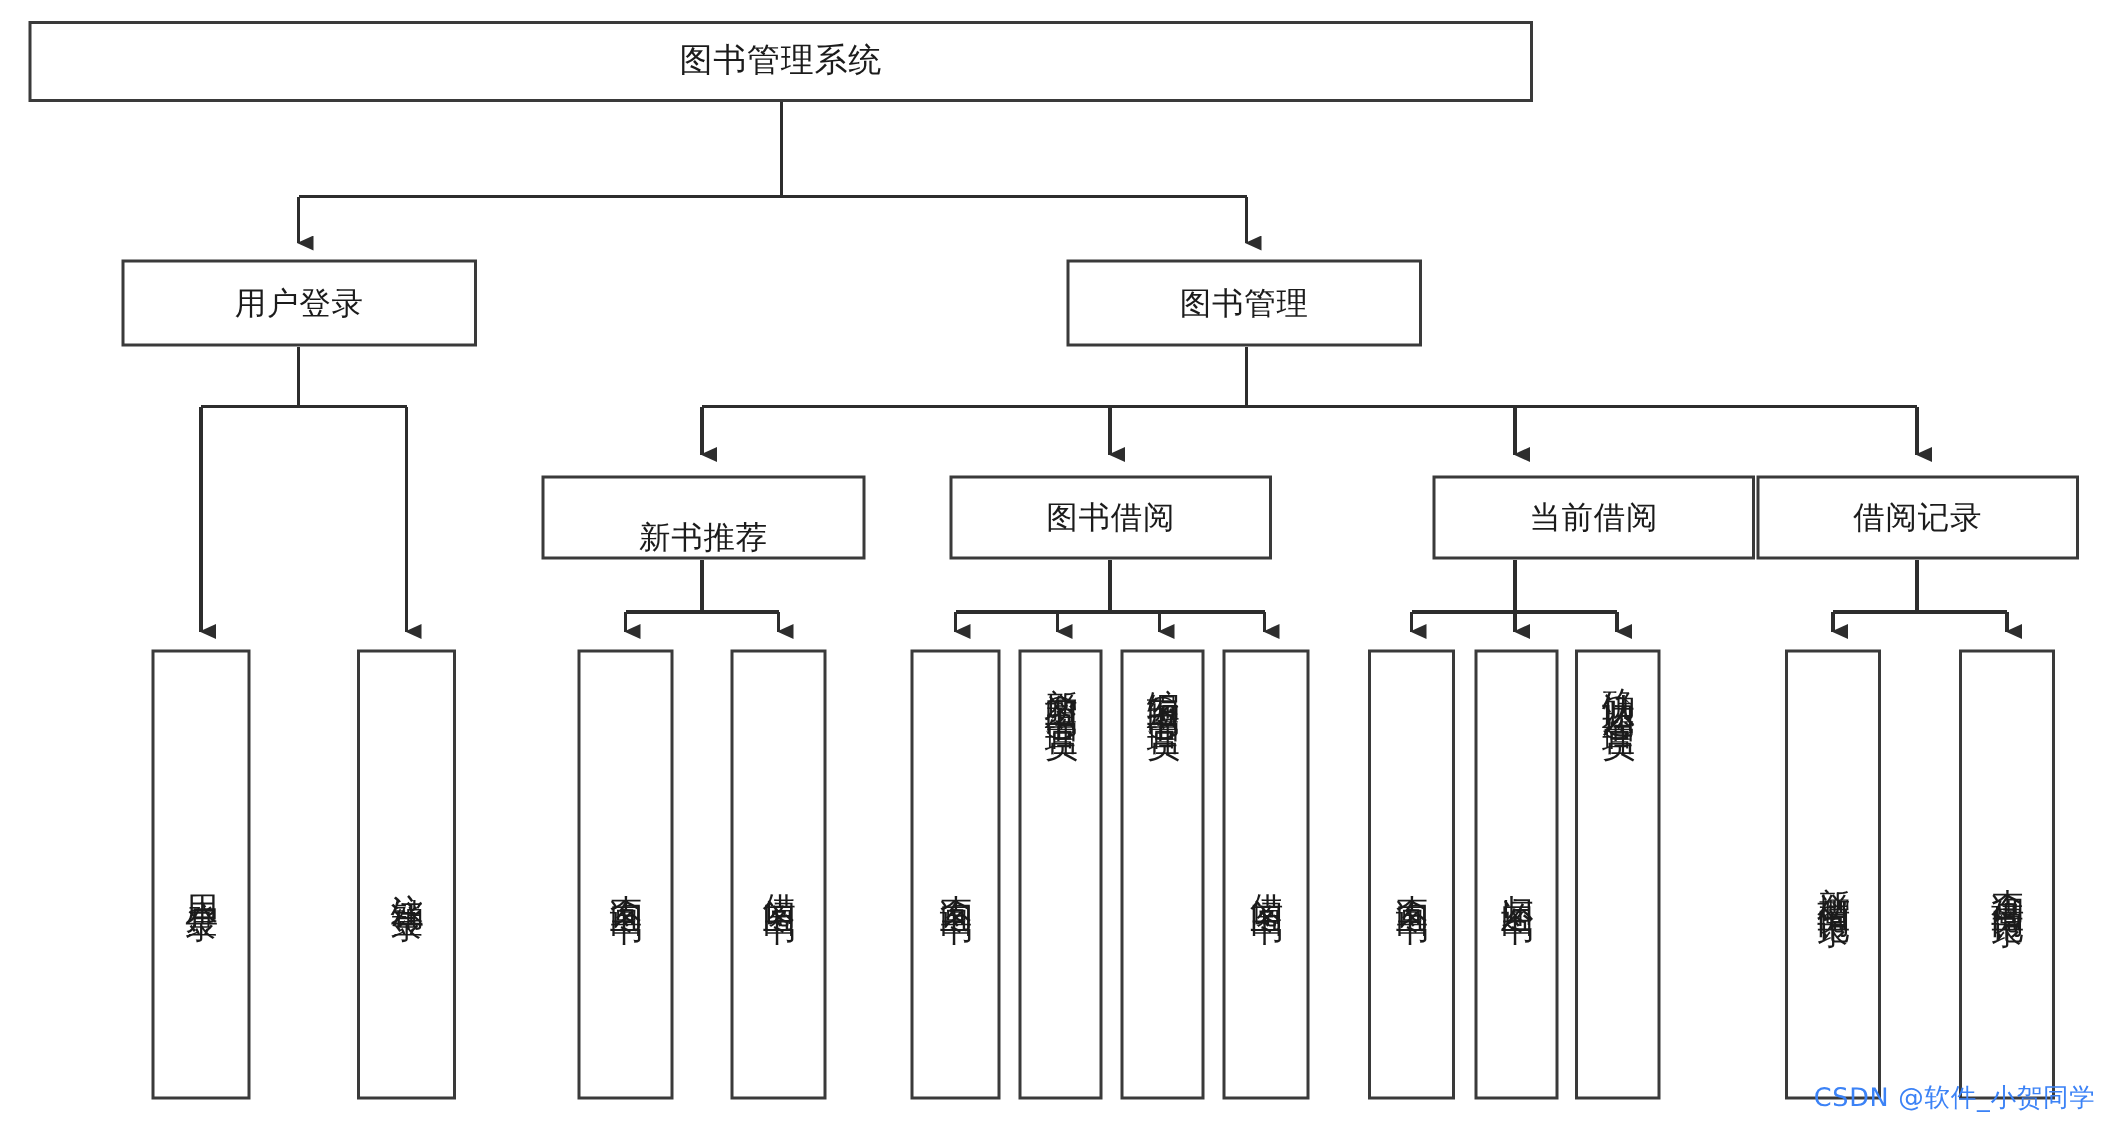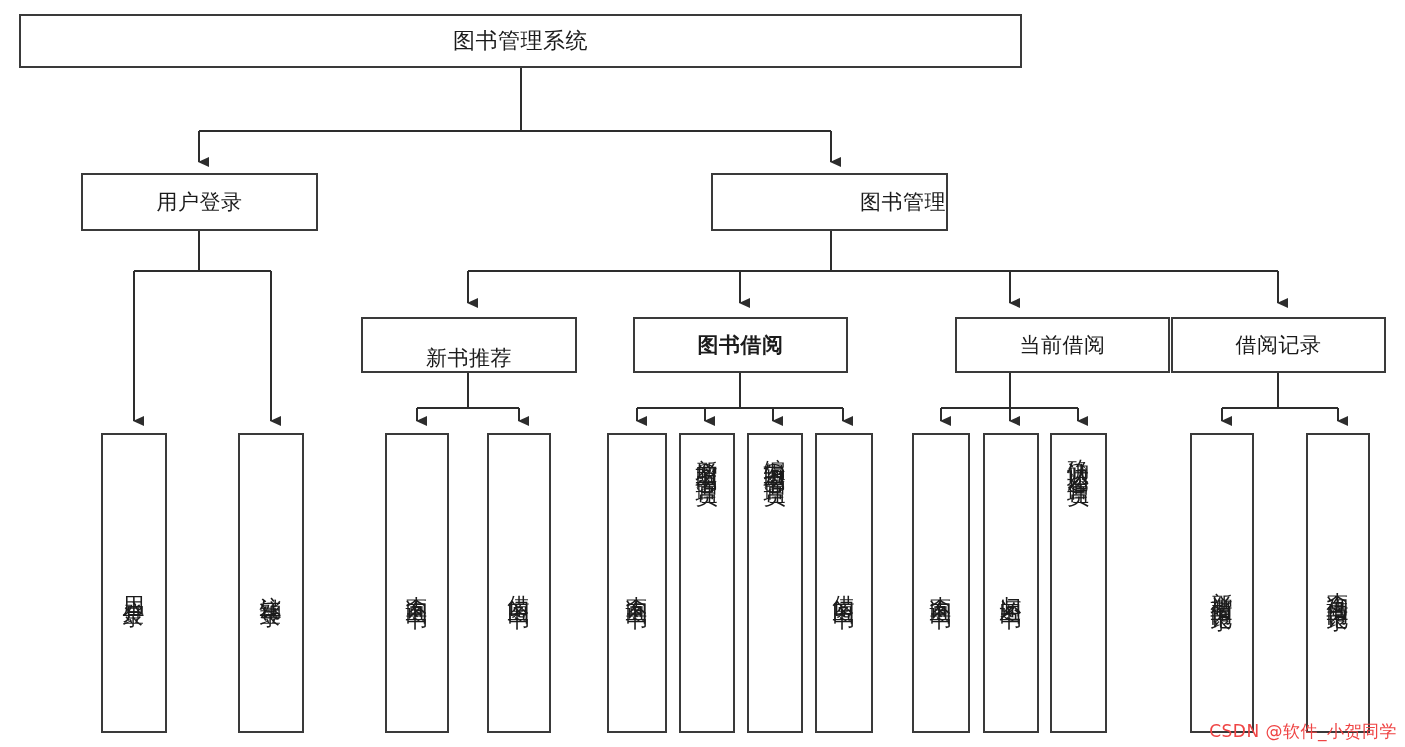--- a/index.html
+++ b/index.html
@@ -62,21 +62,21 @@
   
   .node.vert.center{
     align-items:center;
   }
   
   #watermark{
     position:absolute;
     right:8px;
     bottom:4px;
     font-size:17px;
-    color:#ef4444;
+    color:#3b82f6;
     letter-spacing:0.5px;
     z-index:3;
     white-space:nowrap;
   }
 </style>
 </head>
 <body>
 
 <div id="canvas">
 
@@ -132,29 +132,29 @@
   </svg>
 
   <div class="node horiz root" style="left:19px; top:14px; width:1003px; height:54px;">
     <span class="lbl">图书管理系统</span>
   </div>
 
   <div class="node horiz" style="left:81px; top:173px; width:237px; height:58px;">
     <span class="lbl">用户登录</span>
   </div>
 
-  <div class="node horiz" style="left:711px; top:173px; width:237px; height:58px;justify-content:flex-end;">
+  <div class="node horiz" style="left:711px; top:173px; width:237px; height:58px;">
     <span class="lbl">图书管理</span>
   </div>
 
   <div class="node horiz" style="left:361px; top:317px; width:216px; height:56px;align-items:flex-end;">
     <span class="lbl">新书推荐</span>
   </div>
 
-  <div class="node horiz" style="left:633px; top:317px; width:215px; height:56px;font-weight:bold;">
+  <div class="node horiz" style="left:633px; top:317px; width:215px; height:56px;">
     <span class="lbl">图书借阅</span>
   </div>
 
   <div class="node horiz" style="left:955px; top:317px; width:215px; height:56px;">
     <span class="lbl">当前借阅</span>
   </div>
 
   <div class="node horiz" style="left:1171px; top:317px; width:215px; height:56px;align-items:center;">
     <span class="lbl">借阅记录</span>
   </div>

